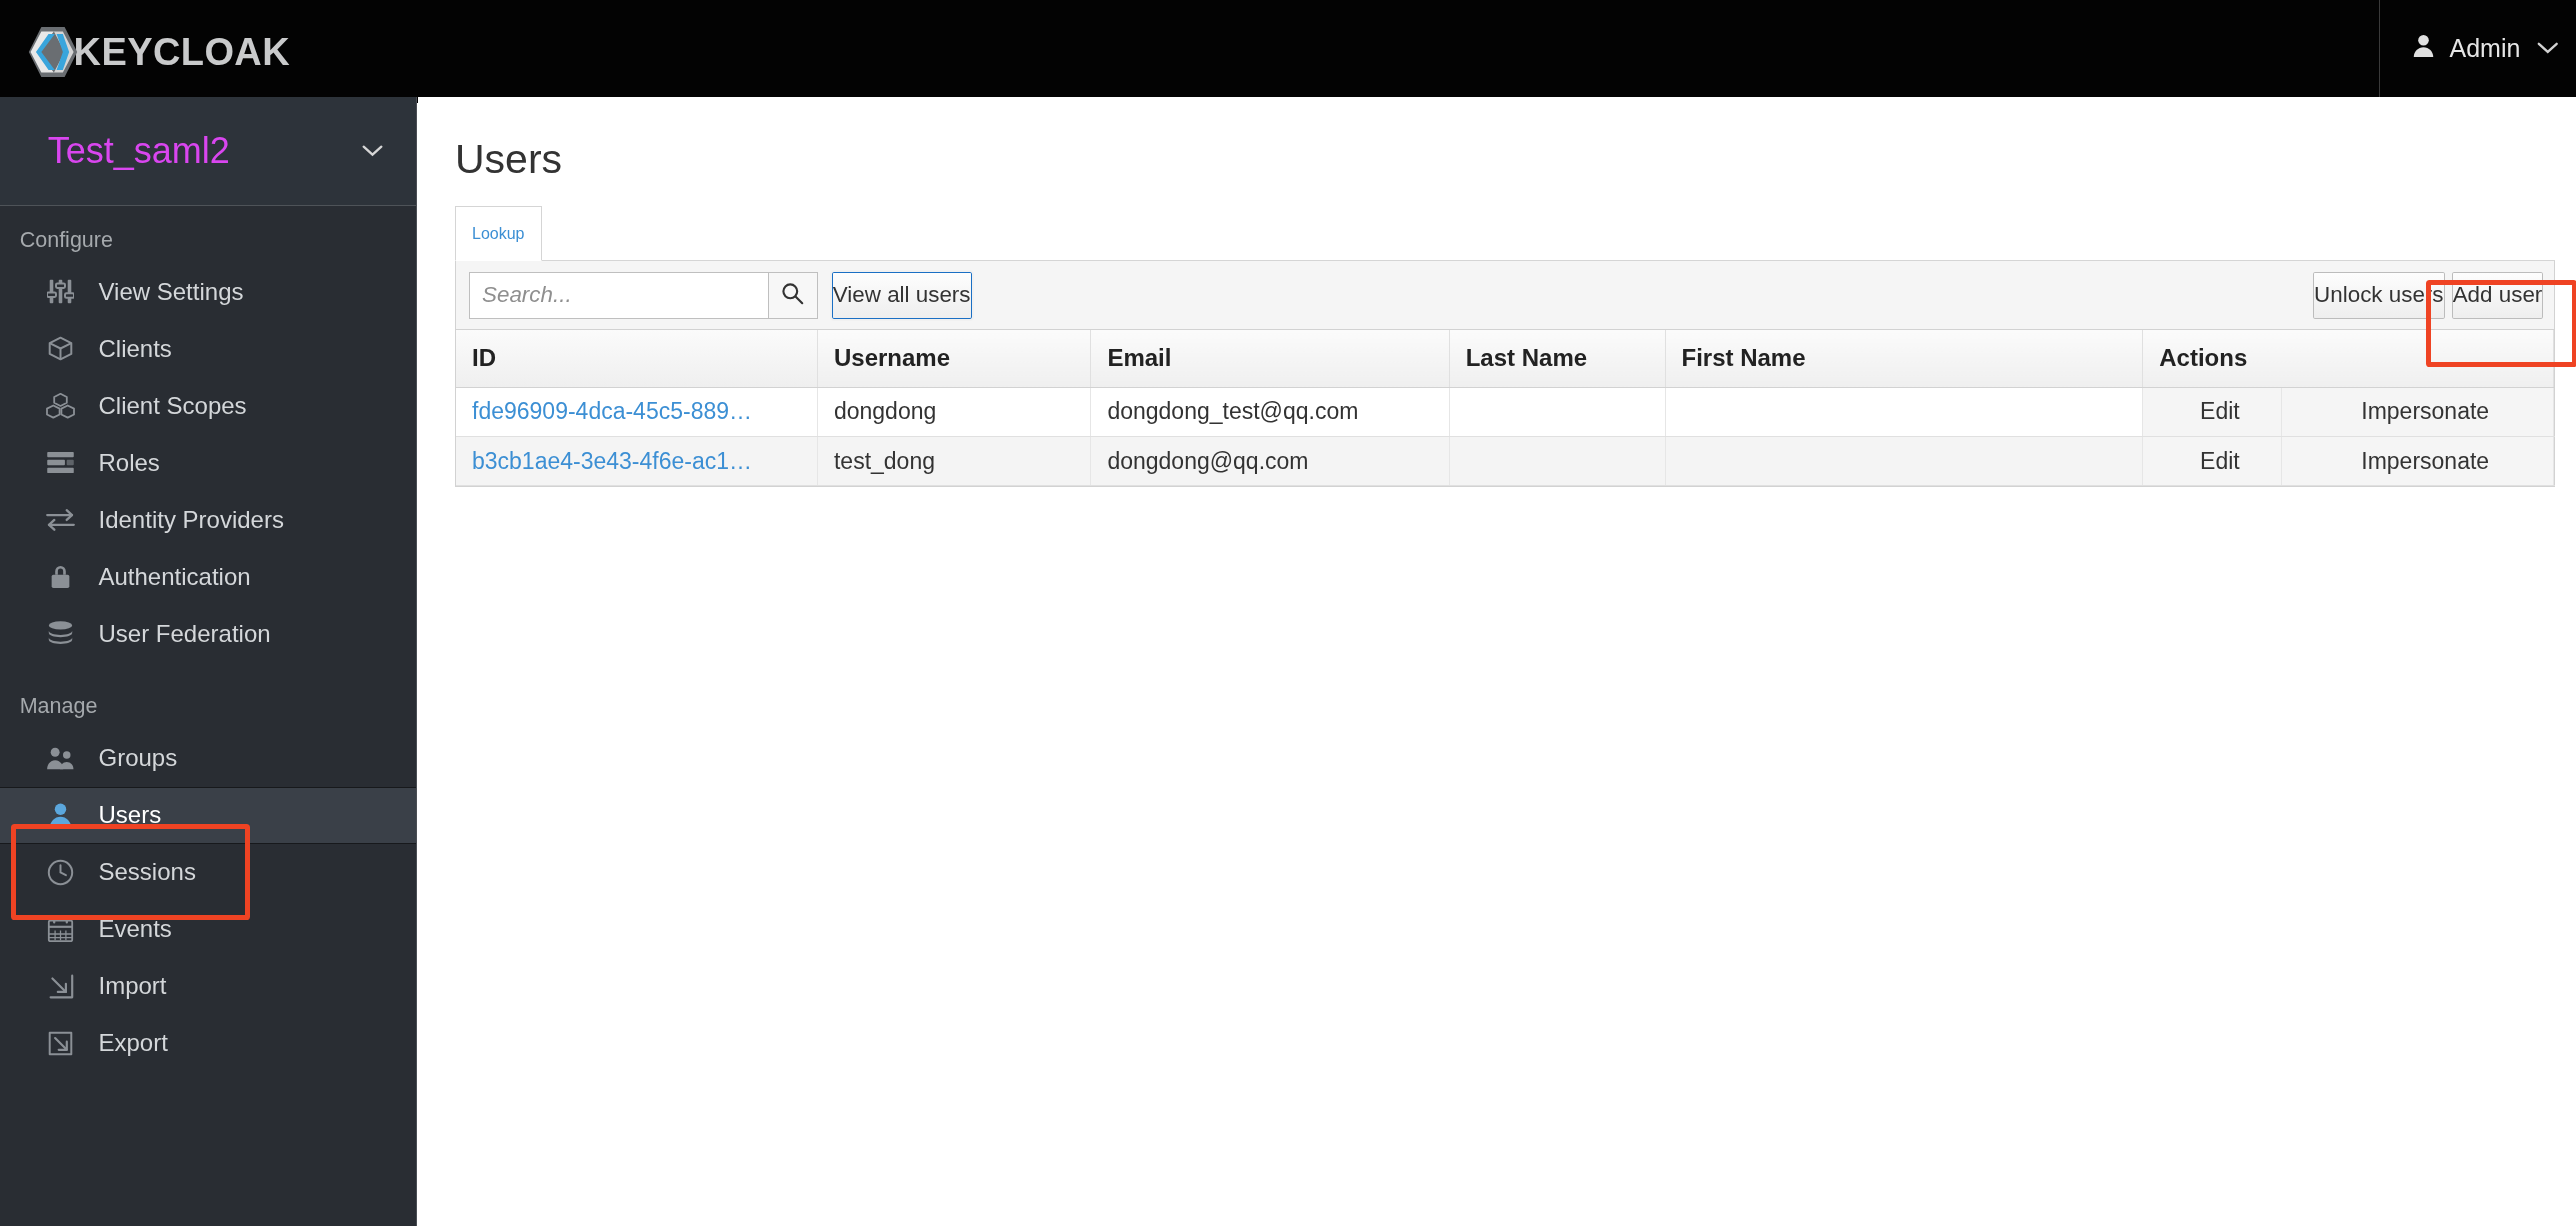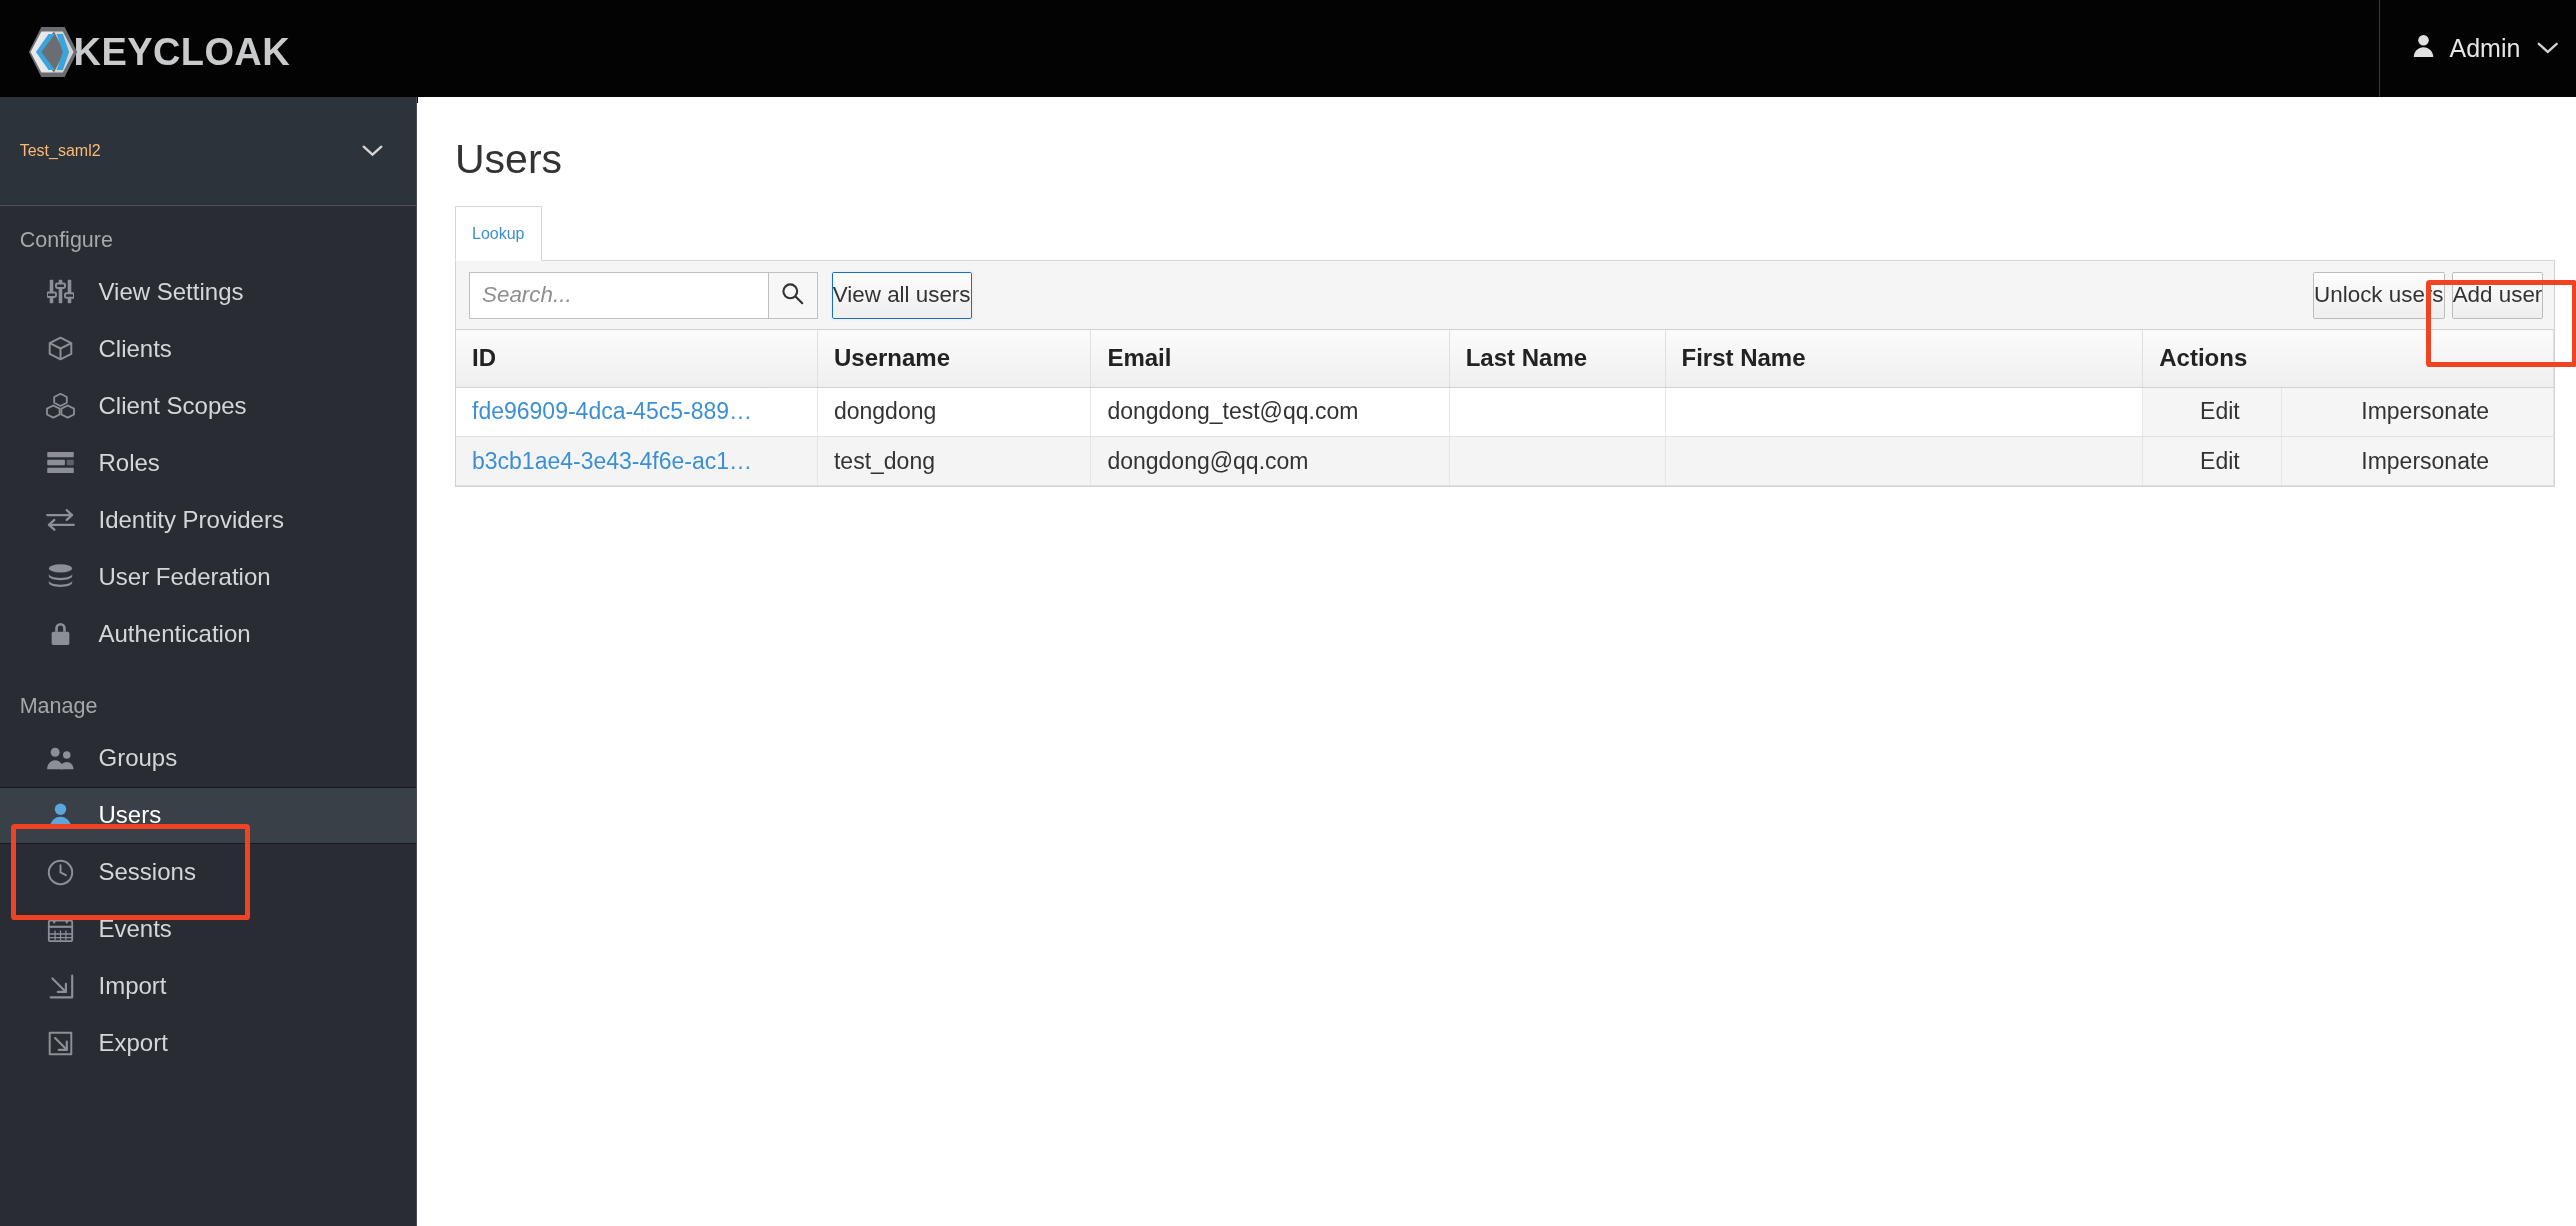--- a/index.html
+++ b/index.html
@@ -89,22 +89,23 @@
     background: #2d333a;
     border-bottom: 0.9px solid #4e5358;
     display: flex;
     align-items: center;
     justify-content: space-between;
     padding: 0 32px 0 19.7px;
     box-sizing: border-box;
     cursor: pointer;
   }
   .realm-name {
-    font-size: 16px;
-    color: #fdba74;
+    font-size: 36px;
+    color: #d946ef;
+    margin-left: 28px;
   }
   .realm-caret {
     color: #d6d6d6;
     font-size: 19.7px;
   }
   .nav-group-title {
     font-size: 21.5px;
     color: #a5a9ad;
     padding: 21.5px 0 10.7px 19.7px;
   }
@@ -419,37 +420,37 @@
           <path d="M23 2.5 L29 8 L23 13.5"></path>
         <path d="M31 19 L3 19"></path>
           <path d="M9 13.5 L3 19 L9 24.5"></path>
       </svg>
     </span>
     <span class="nav-label">Identity Providers</span>
   </div>
 
   <div class="nav-item">
     <span class="nav-icon">
+      <svg width="23" height="27" viewBox="0 0 26 30" fill="currentColor">
+        <path d="M7 13 L7 9 A6 6 0 0 1 19 9 L19 13 L16 13 L16 9 A3 3 0 0 0 10 9 L10 13 Z"></path>
+        <rect x="3" y="13" width="20" height="15" rx="2"></rect>
+      </svg>
+    </span>
+    <span class="nav-label">Authentication</span>
+  </div>
+
+  <div class="nav-item">
+    <span class="nav-icon">
       <svg width="27" height="27" viewBox="0 0 30 30" fill="currentColor">
         <ellipse cx="15" cy="6" rx="13" ry="4.6"></ellipse>
         <path d="M2 12 C2 14.6 7.8 16.6 15 16.6 C22.2 16.6 28 14.6 28 12 L28 14.5 C28 17.1 22.2 19.1 15 19.1 C7.8 19.1 2 17.1 2 14.5 Z"></path>
         <path d="M2 19.5 C2 22.1 7.8 24.1 15 24.1 C22.2 24.1 28 22.1 28 19.5 L28 22 C28 24.6 22.2 26.6 15 26.6 C7.8 26.6 2 24.6 2 22 Z"></path>
       </svg>
     </span>
     <span class="nav-label">User Federation</span>
-  </div>
-
-  <div class="nav-item">
-    <span class="nav-icon">
-      <svg width="23" height="27" viewBox="0 0 26 30" fill="currentColor">
-        <path d="M7 13 L7 9 A6 6 0 0 1 19 9 L19 13 L16 13 L16 9 A3 3 0 0 0 10 9 L10 13 Z"></path>
-        <rect x="3" y="13" width="20" height="15" rx="2"></rect>
-      </svg>
-    </span>
-    <span class="nav-label">Authentication</span>
   </div>
 
   <div class="nav-group-title" style="padding-top:32px;">Manage</div>
 
   <div class="nav-item">
     <span class="nav-icon">
       <svg width="29" height="25" viewBox="0 0 32 28" fill="currentColor">
         <circle cx="10" cy="7" r="5"></circle>
         <path d="M1 26 C1 20.2 5.1 16 10 16 C14.9 16 19 20.2 19 26 Z"></path>
         <circle cx="23" cy="10" r="4.2"></circle>

